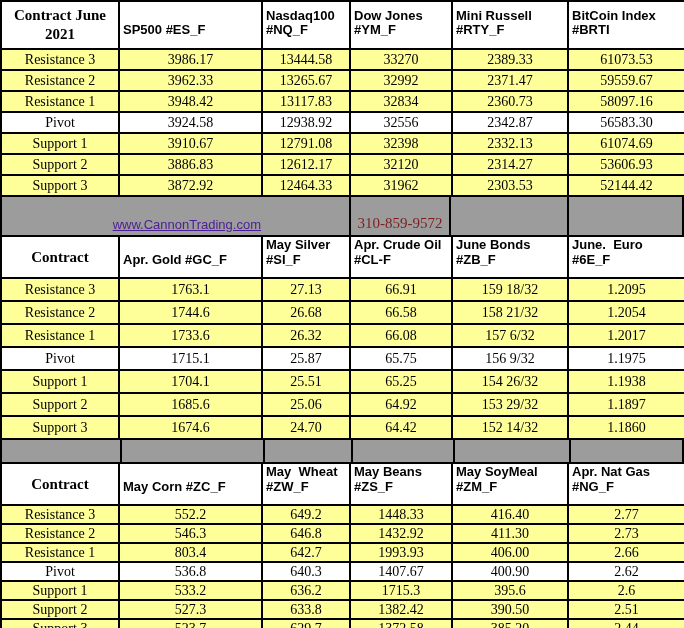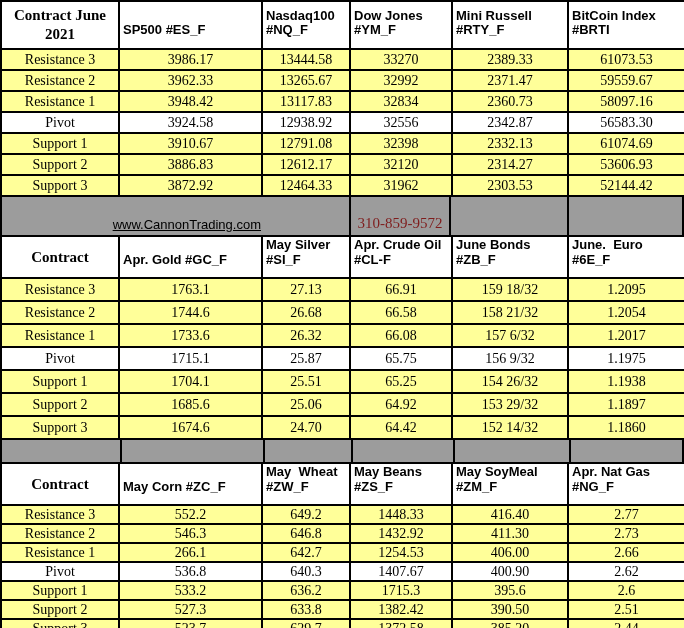--- a/index.html
+++ b/index.html
@@ -20,21 +20,21 @@
   .band1{height:38px;align-items:flex-end;}
   .band2{height:22px;}
   .bcell{height:100%;box-sizing:border-box;display:flex;align-items:flex-end;}
   .bdivL{border-left:2px solid #000;}
   .link-cell{width:259px;justify-content:flex-end;padding-bottom:3px;}
   .gap-cell{width:88px;}
   .phone-cell{width:102px;justify-content:center;padding-bottom:3px;}
   .empty4{width:116px;}
   .empty5{width:113px;}
   .w118{width:118px;} .w143{width:143px;} .w88{width:88px;} .w102{width:102px;} .w116{width:116px;} .w113{width:113px;}
-  a.site{font-family:"Liberation Sans",sans-serif;font-size:13px;color:#000000;text-decoration:underline;margin-top:12px;}
+  a.site{font-family:"Liberation Sans",sans-serif;font-size:13px;color:#4c1d95;text-decoration:underline;margin-top:12px;}
   .phone{font-family:"Liberation Serif",serif;font-size:15px;color:#7f1d1d;}
 </style>
 </head>
 <body>
 
 <div class="sheet">
 
   <table class="t1">
     <colgroup>
         <col style="width:118px">
@@ -245,23 +245,23 @@
       <tr class="yellow">
         <td class="label">Resistance 2</td>
         <td class="val">546.3</td>
         <td class="val">646.8</td>
         <td class="val">1432.92</td>
         <td class="val">411.30</td>
         <td class="val">2.73</td>
       </tr>
       <tr class="yellow">
         <td class="label">Resistance 1</td>
-        <td class="val">266.1</td>
+        <td class="val">803.4</td>
         <td class="val">642.7</td>
-        <td class="val">1254.53</td>
+        <td class="val">1993.93</td>
         <td class="val">406.00</td>
         <td class="val">2.66</td>
       </tr>
       <tr class="white">
         <td class="label">Pivot</td>
         <td class="val">536.8</td>
         <td class="val">640.3</td>
         <td class="val">1407.67</td>
         <td class="val">400.90</td>
         <td class="val">2.62</td>

